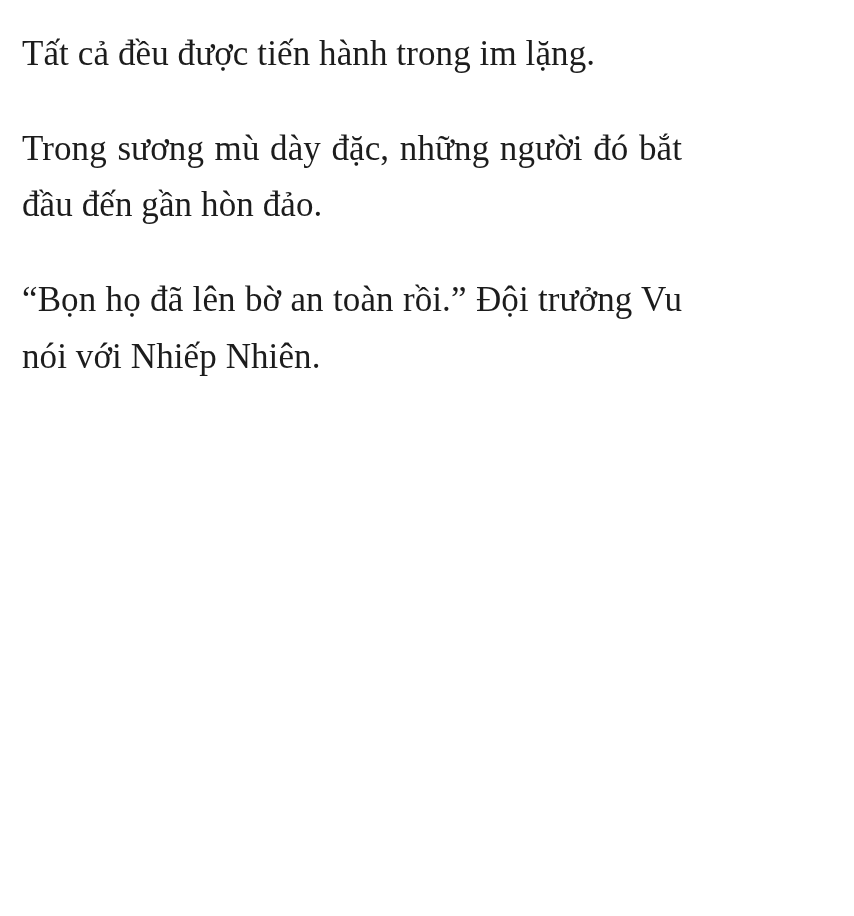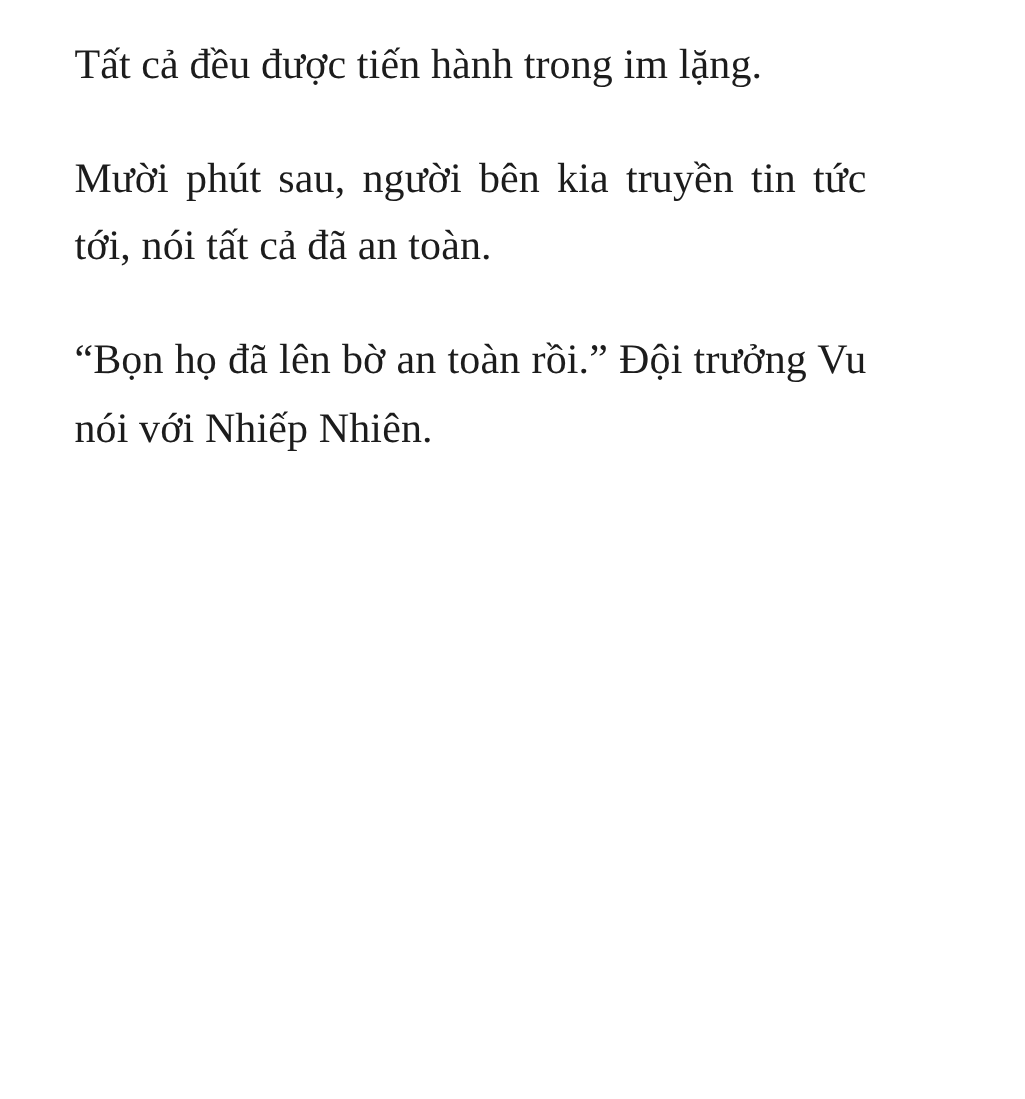--- a/index.html
+++ b/index.html
@@ -10,35 +10,34 @@
   body {
     width: 854px;
     min-height: 916px;
     font-family: "Liberation Serif", "DejaVu Serif", serif;
     color: #1c1c1c;
   }
   .reader {
     box-sizing: border-box;
     width: 704px;
     padding: 26px 22px 20px 22px;
-    margin-left: 40px;
   }
   .para {
     margin: 0 0 38px 0;
     font-size: 35px;
     line-height: 1.62;
     text-align: justify;
     text-justify: inter-word;
     letter-spacing: 0.1px;
     color: #1c1c1c;
   }
   .para:last-child {
     margin-bottom: 0;
   }
 </style>
 </head>
 <body>
 
 <div class="reader">
   <p class="para">Tất cả đều được tiến hành trong im lặng.</p>
-  <p class="para">Mười phút sau, người bên kia truyền tin tức tới, nói tất cả đã an toàn.</p>
+  <p class="para">Trong sương mù dày đặc, những người đó bắt đầu đến gần hòn đảo.</p>
   <p class="para">“Bọn họ đã lên bờ an toàn rồi.” Đội trưởng Vu nói với Nhiếp Nhiên.</p>
 </div>
 
 </body></html>

